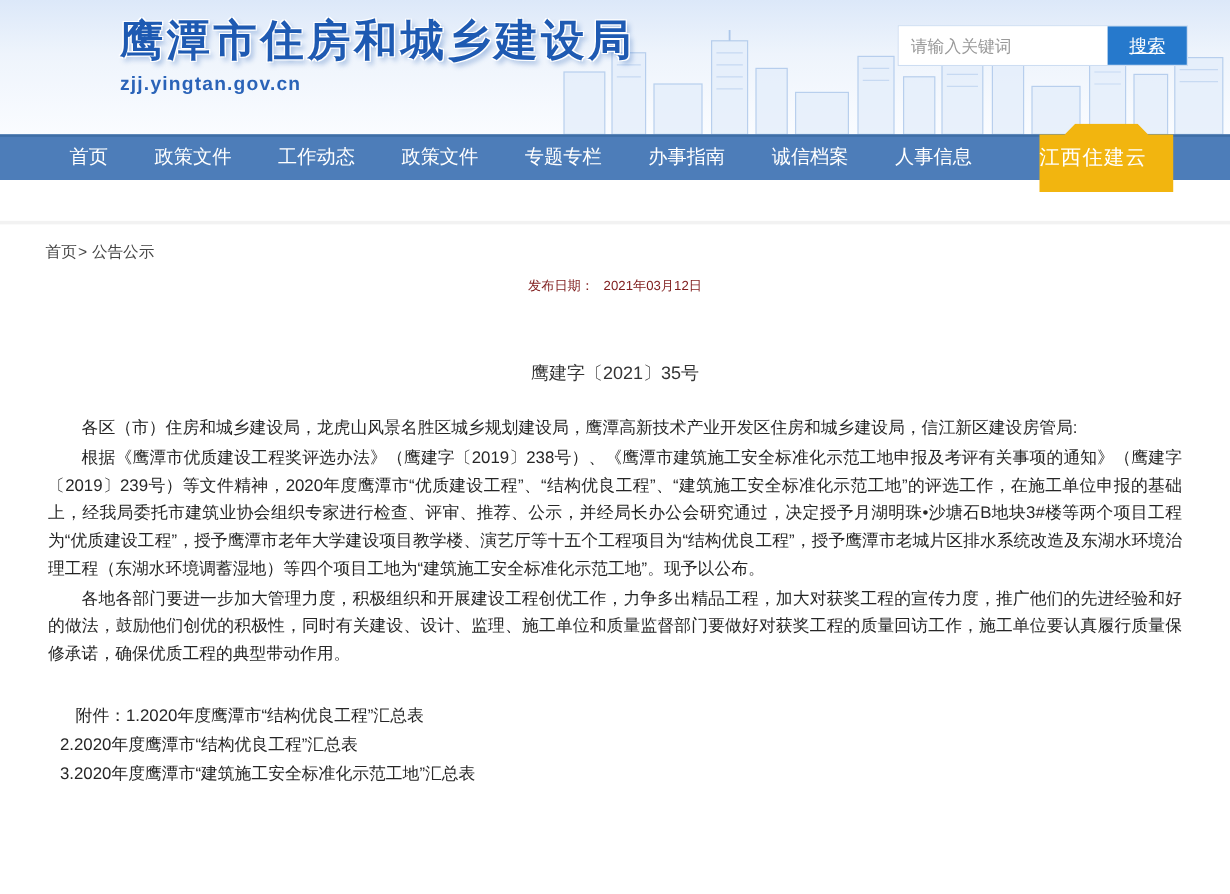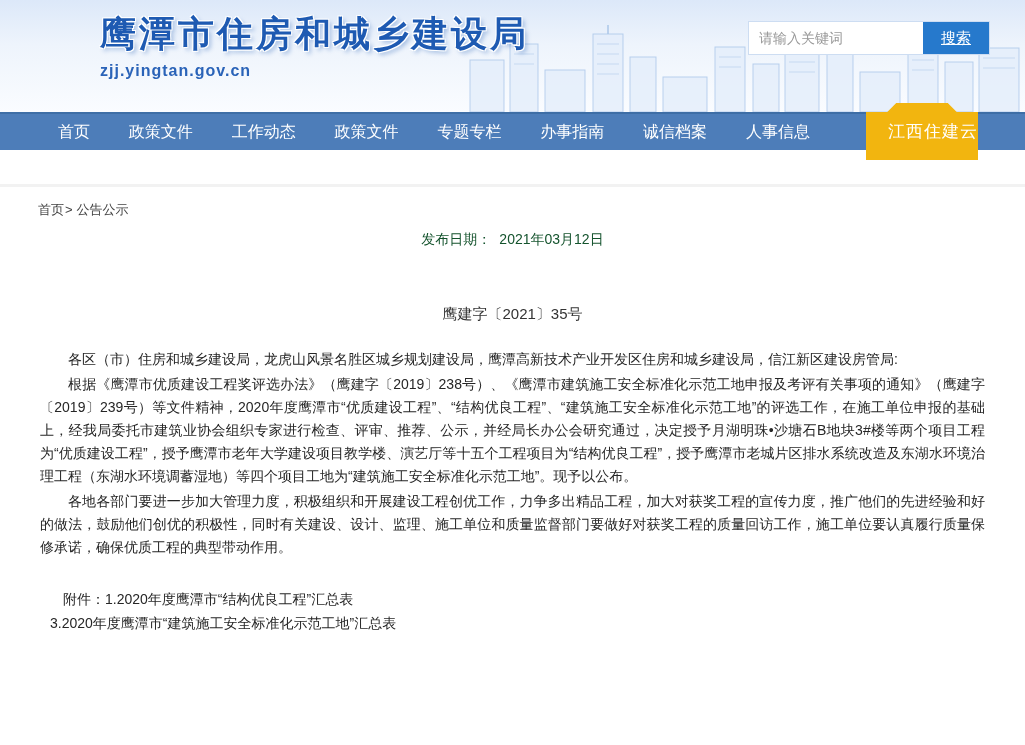--- a/index.html
+++ b/index.html
@@ -95,21 +95,21 @@
   .ribbon {
     position: absolute;
     right: 47px;
     top: -11px;
     width: 112px;
     height: 57px;
     background: #f2b50f;
     clip-path: polygon(0 16%, 19% 16%, 27% 0, 73% 0, 81% 16%, 100% 16%, 100% 100%, 0 100%);
     color: #fff;
     font-size: 17px;
-    text-align: right;
+    text-align: left;
     padding-top: 17px;
     cursor: pointer;
     letter-spacing: 1px;
   }
 
   
   .content {
     margin-top: 34px;
     border-top: 3px solid #f2f2f2;
     background: #fff;
@@ -126,22 +126,22 @@
     margin: 36px 28px 0;
     text-align: center;
     font-size: 23px;
     line-height: 37px;
     font-weight: bold;
     color: #000;
   }
   .pub-date {
     margin-top: 12px;
     text-align: center;
-    font-size: 14px;
-    color: #14532d;
+    font-size: 11px;
+    color: #7f1d1d;
   }
   .pub-date .date-value { margin-left: 8px; }
   .doc-number {
     margin-top: 56px;
     text-align: center;
     font-size: 15px;
     color: #333;
   }
   .article-body {
     margin: 24px 40px 0;
@@ -243,15 +243,16 @@
   <div class="doc-number">鹰建字〔2021〕35号</div>
 
   <div class="article-body">
     <p>各区（市）住房和城乡建设局，龙虎山风景名胜区城乡规划建设局，鹰潭高新技术产业开发区住房和城乡建设局，信江新区建设房管局:</p>
     <p>根据《鹰潭市优质建设工程奖评选办法》（鹰建字〔2019〕238号）、《鹰潭市建筑施工安全标准化示范工地申报及考评有关事项的通知》（鹰建字〔2019〕239号）等文件精神，2020年度鹰潭市“优质建设工程”、“结构优良工程”、“建筑施工安全标准化示范工地”的评选工作，在施工单位申报的基础上，经我局委托市建筑业协会组织专家进行检查、评审、推荐、公示，并经局长办公会研究通过，决定授予月湖明珠•沙塘石B地块3#楼等两个项目工程为“优质建设工程”，授予鹰潭市老年大学建设项目教学楼、演艺厅等十五个工程项目为“结构优良工程”，授予鹰潭市老城片区排水系统改造及东湖水环境治理工程（东湖水环境调蓄湿地）等四个项目工地为“建筑施工安全标准化示范工地”。现予以公布。</p>
     <p>各地各部门要进一步加大管理力度，积极组织和开展建设工程创优工作，力争多出精品工程，加大对获奖工程的宣传力度，推广他们的先进经验和好的做法，鼓励他们创优的积极性，同时有关建设、设计、监理、施工单位和质量监督部门要做好对获奖工程的质量回访工作，施工单位要认真履行质量保修承诺，确保优质工程的典型带动作用。</p>
   </div>
 
   <div class="attachments">
     <p class="first">附件：1.2020年度鹰潭市“结构优良工程”汇总表</p>
+    <p>2.2020年度鹰潭市“结构优良工程”汇总表</p>
     <p>3.2020年度鹰潭市“建筑施工安全标准化示范工地”汇总表</p>
   </div>
 </main>
 
 </body></html>

